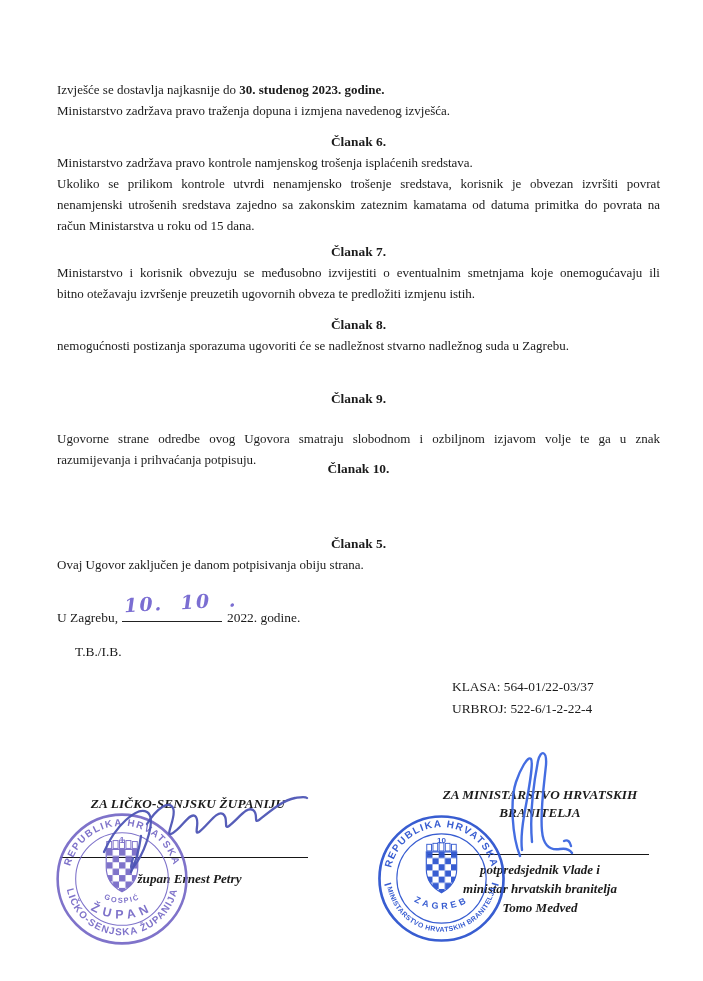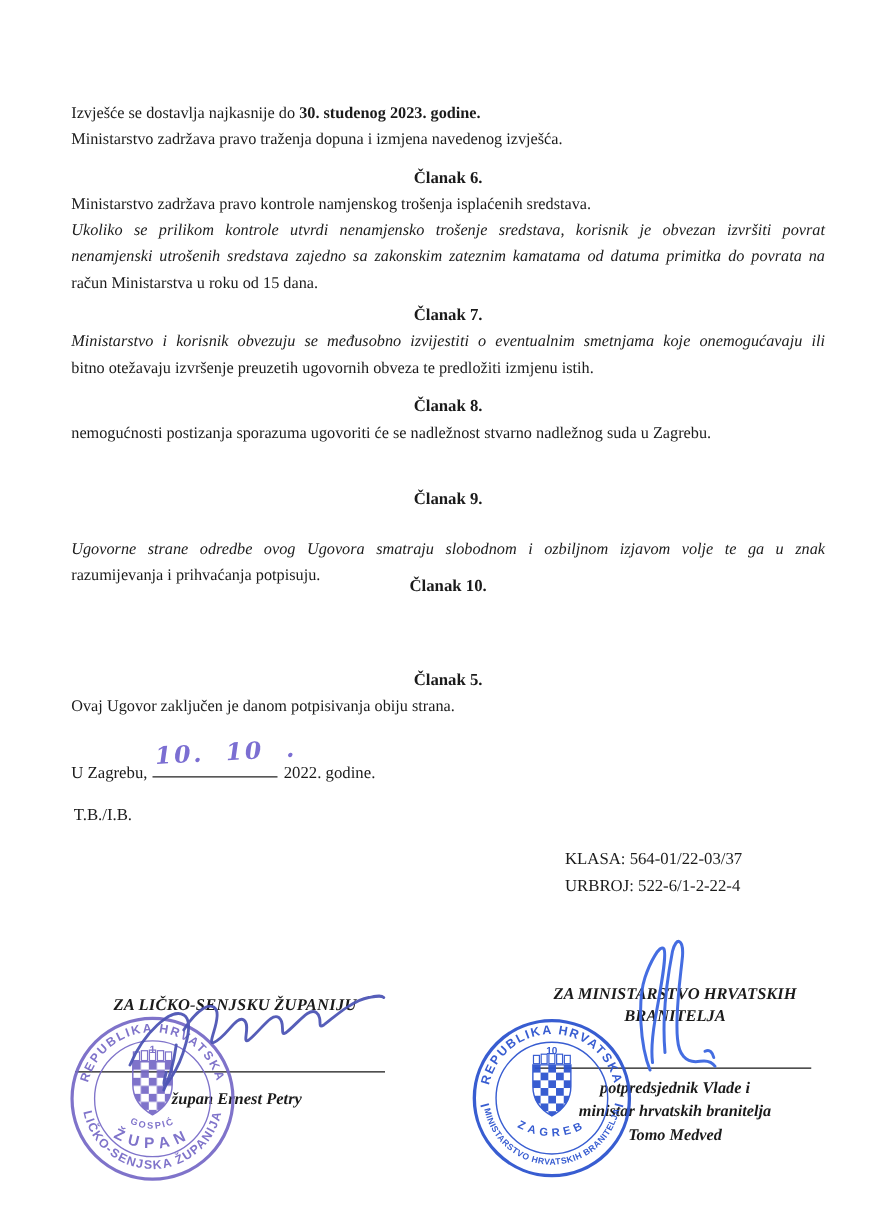--- a/index.html
+++ b/index.html
@@ -11,32 +11,32 @@
     --hand:#7b6ed2;
   }
   html,body{margin:0;padding:0;background:#fff;}
   .page{
     position:relative;width:703px;height:981px;margin:0 auto;background:#ffffff;
     font-family:"Liberation Serif","DejaVu Serif",serif;color:var(--ink-text);
     overflow:hidden;
   }
   .t{position:absolute;left:57px;width:603px;font-size:13px;line-height:21px;}
   .t .ln{height:21px;white-space:normal;}
-  .j{text-align:justify;text-align-last:justify;font-style:italic;}
+  .j{text-align:justify;text-align-last:justify;}
   .h{position:absolute;left:57px;width:603px;text-align:center;font-weight:bold;font-size:13.4px;line-height:18px;}
   .b{font-weight:bold;}
   .dateline{position:absolute;left:57px;top:606px;font-size:13.4px;}
   .dgap{display:inline-block;width:100px;height:15px;border-bottom:1.4px solid #222;position:relative;margin:0 5px 0 4px;vertical-align:baseline;}
   .hw{
     position:absolute;left:2px;top:-15px;width:120px;
     font-size:19px;font-style:italic;font-weight:bold;color:var(--hand);
     letter-spacing:2px;word-spacing:9px;transform:rotate(-3deg);
     font-family:"DejaVu Serif",serif;
   }
-  .initials{position:absolute;left:59px;top:644px;font-size:13.4px;}
+  .initials{position:absolute;left:75px;top:644px;font-size:13.4px;}
   .refblock{position:absolute;left:452px;top:676px;font-size:13.4px;line-height:21.5px;}
   .sigheadL{position:absolute;left:57px;top:796px;width:262px;text-align:center;font-weight:bold;font-style:italic;font-size:13.2px;letter-spacing:.2px;}
   .sigheadR{position:absolute;left:420px;top:786px;width:240px;text-align:center;font-weight:bold;font-style:italic;font-size:13.2px;line-height:18px;}
   .slineL{position:absolute;left:60px;top:857px;width:248px;border-top:1.4px solid #161616;}
   .slineR{position:absolute;left:428px;top:854px;width:221px;border-top:1.4px solid #161616;}
   .signameL{position:absolute;left:77px;top:871px;width:225px;text-align:center;font-weight:bold;font-style:italic;font-size:13.2px;}
   .sigtitlesR{position:absolute;left:425px;top:860px;width:230px;text-align:center;font-weight:bold;font-style:italic;font-size:13px;line-height:19.2px;}
   .stamp{position:absolute;}
   .stampL{left:53px;top:810px;width:138px;height:138px;opacity:.92;}
   .stampR{left:375px;top:812px;width:133px;height:133px;opacity:.95;}

